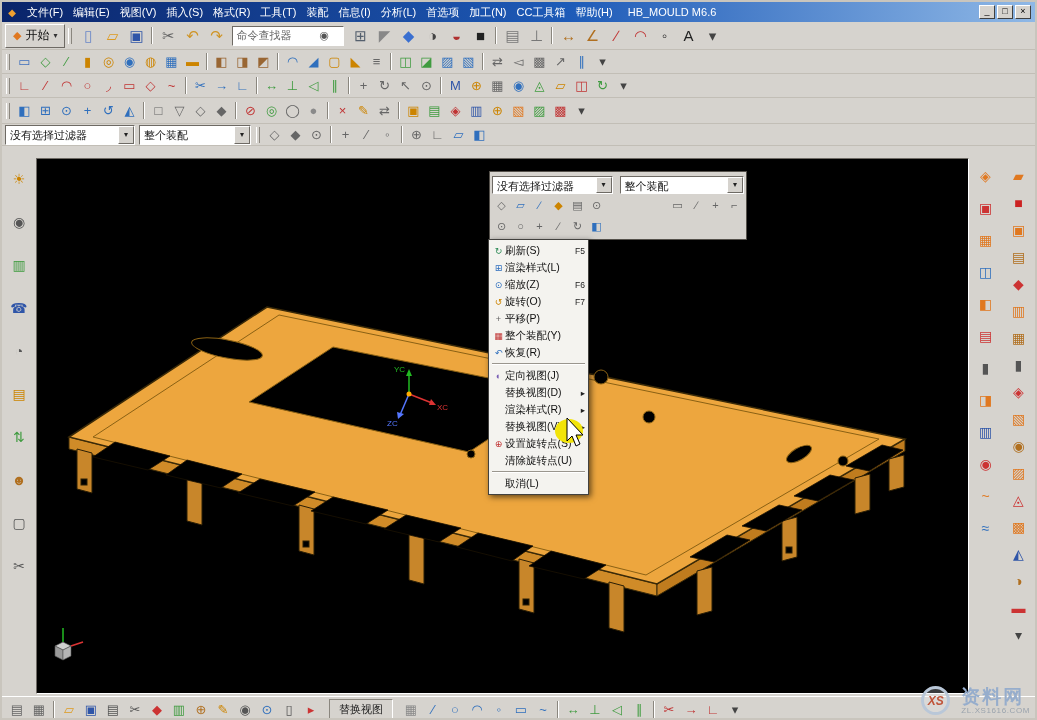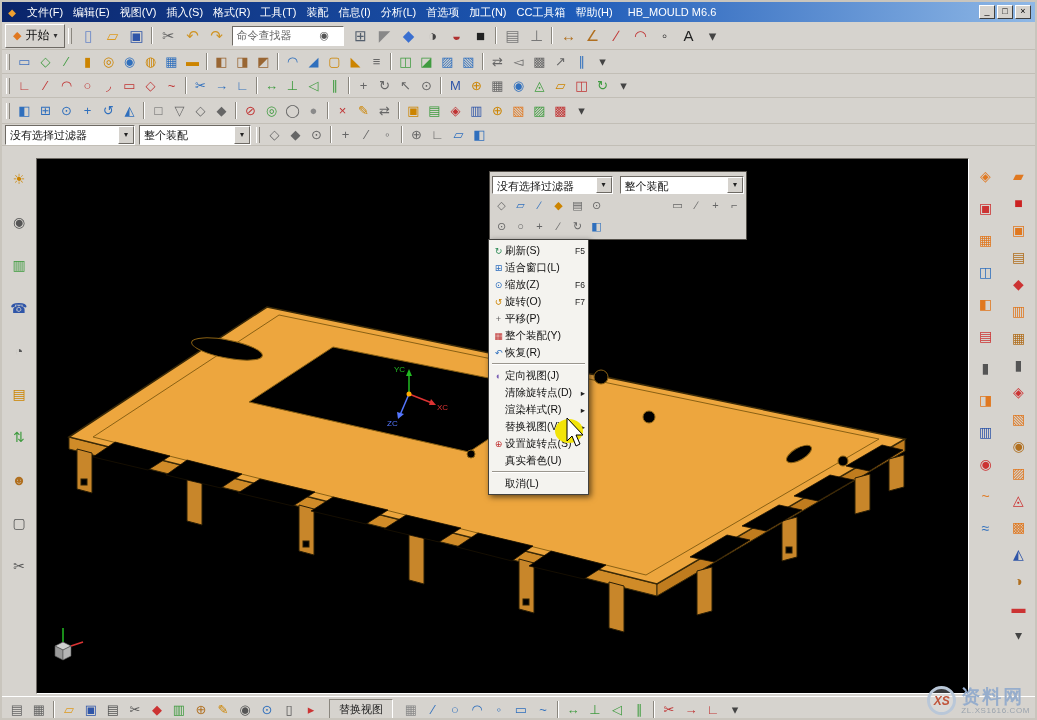--- a/index.html
+++ b/index.html
@@ -76,21 +76,21 @@
   .cm-right{flex:none;font-size:8.5px;color:#222;margin-left:2px;}
   .cm-sep{display:block;height:2px;margin:2px 2px;border-top:1px solid #9a968e;border-bottom:1px solid #fff;}
   .click-indicator{position:absolute;left:498px;top:246px;z-index:30;pointer-events:none;}
   
   .statusbar{height:26px;display:flex;align-items:center;background:#d6d3ce;
     border-top:1px solid #fff;padding:0 4px;gap:1px;}
   .statusbar .ti{width:22px;height:22px;font-size:13px;}
   .sb-finish{font-size:11px;color:#222;padding:2px 9px;margin:0 6px;white-space:nowrap;
     border:1px solid;border-color:#8a867e #fff #fff #8a867e;cursor:default;}
   
-  .watermark{position:absolute;right:5px;bottom:3px;display:flex;align-items:center;gap:5px;z-index:50;}
+  .watermark{position:absolute;right:5px;bottom:3px;display:flex;align-items:center;gap:11px;z-index:50;}
   .wm-circle{width:29px;height:29px;border-radius:50%;border:3px solid #b9c7d8;
     color:#c0543a;font-style:italic;font-weight:bold;font-size:12px;
     display:flex;align-items:center;justify-content:center;background:rgba(230,236,244,.25);}
   .wm-col{display:flex;flex-direction:column;line-height:1;}
   .wm-name{font-size:19px;font-weight:bold;color:#96adcc;letter-spacing:2px;}
   .wm-site{font-size:8px;color:#9aa3ad;letter-spacing:.6px;margin-top:1px;}
 </style>
 </head>
 <body>
 
@@ -720,21 +720,21 @@
 
       <div class="context-menu">
 
       <div class="cm-item">
             <span class="cm-ic" style="color: rgb(46, 139, 87);">↻</span>
             <span class="cm-label">刷新(S)</span>
             <span class="cm-right">F5</span>
           </div>
           <div class="cm-item">
             <span class="cm-ic" style="color: rgb(47, 111, 189);">⊞</span>
-            <span class="cm-label">适合窗口(L)</span>
+            <span class="cm-label">渲染样式(L)</span>
             <span class="cm-right"></span>
           </div>
           <div class="cm-item">
             <span class="cm-ic" style="color: rgb(47, 111, 189);">⊙</span>
             <span class="cm-label">缩放(Z)</span>
             <span class="cm-right">F6</span>
           </div>
           <div class="cm-item">
             <span class="cm-ic" style="color: rgb(204, 132, 0);">↺</span>
             <span class="cm-label">旋转(O)</span>
@@ -756,41 +756,41 @@
             <span class="cm-right"></span>
           </div>
           <span class="cm-sep"></span>
           <div class="cm-item">
             <span class="cm-ic" style="color: rgb(122, 95, 181);">◐</span>
             <span class="cm-label">定向视图(J)</span>
             <span class="cm-right"></span>
           </div>
           <div class="cm-item">
             <span class="cm-ic"></span>
-            <span class="cm-label">清除旋转点(D)</span>
+            <span class="cm-label">替换视图(D)</span>
             <span class="cm-right">▸</span>
           </div>
           <div class="cm-item">
             <span class="cm-ic"></span>
             <span class="cm-label">渲染样式(R)</span>
             <span class="cm-right">▸</span>
           </div>
           <div class="cm-item">
             <span class="cm-ic"></span>
             <span class="cm-label">替换视图(V)</span>
             <span class="cm-right">▸</span>
           </div>
           <div class="cm-item">
             <span class="cm-ic" style="color: rgb(192, 51, 51);">⊕</span>
             <span class="cm-label">设置旋转点(S)</span>
             <span class="cm-right"></span>
           </div>
           <div class="cm-item">
             <span class="cm-ic"></span>
-            <span class="cm-label">真实着色(U)</span>
+            <span class="cm-label">清除旋转点(U)</span>
             <span class="cm-right"></span>
           </div>
           <span class="cm-sep"></span>
           <div class="cm-item">
             <span class="cm-ic"></span>
             <span class="cm-label">取消(L)</span>
             <span class="cm-right"></span>
           </div>
         </div>
 

